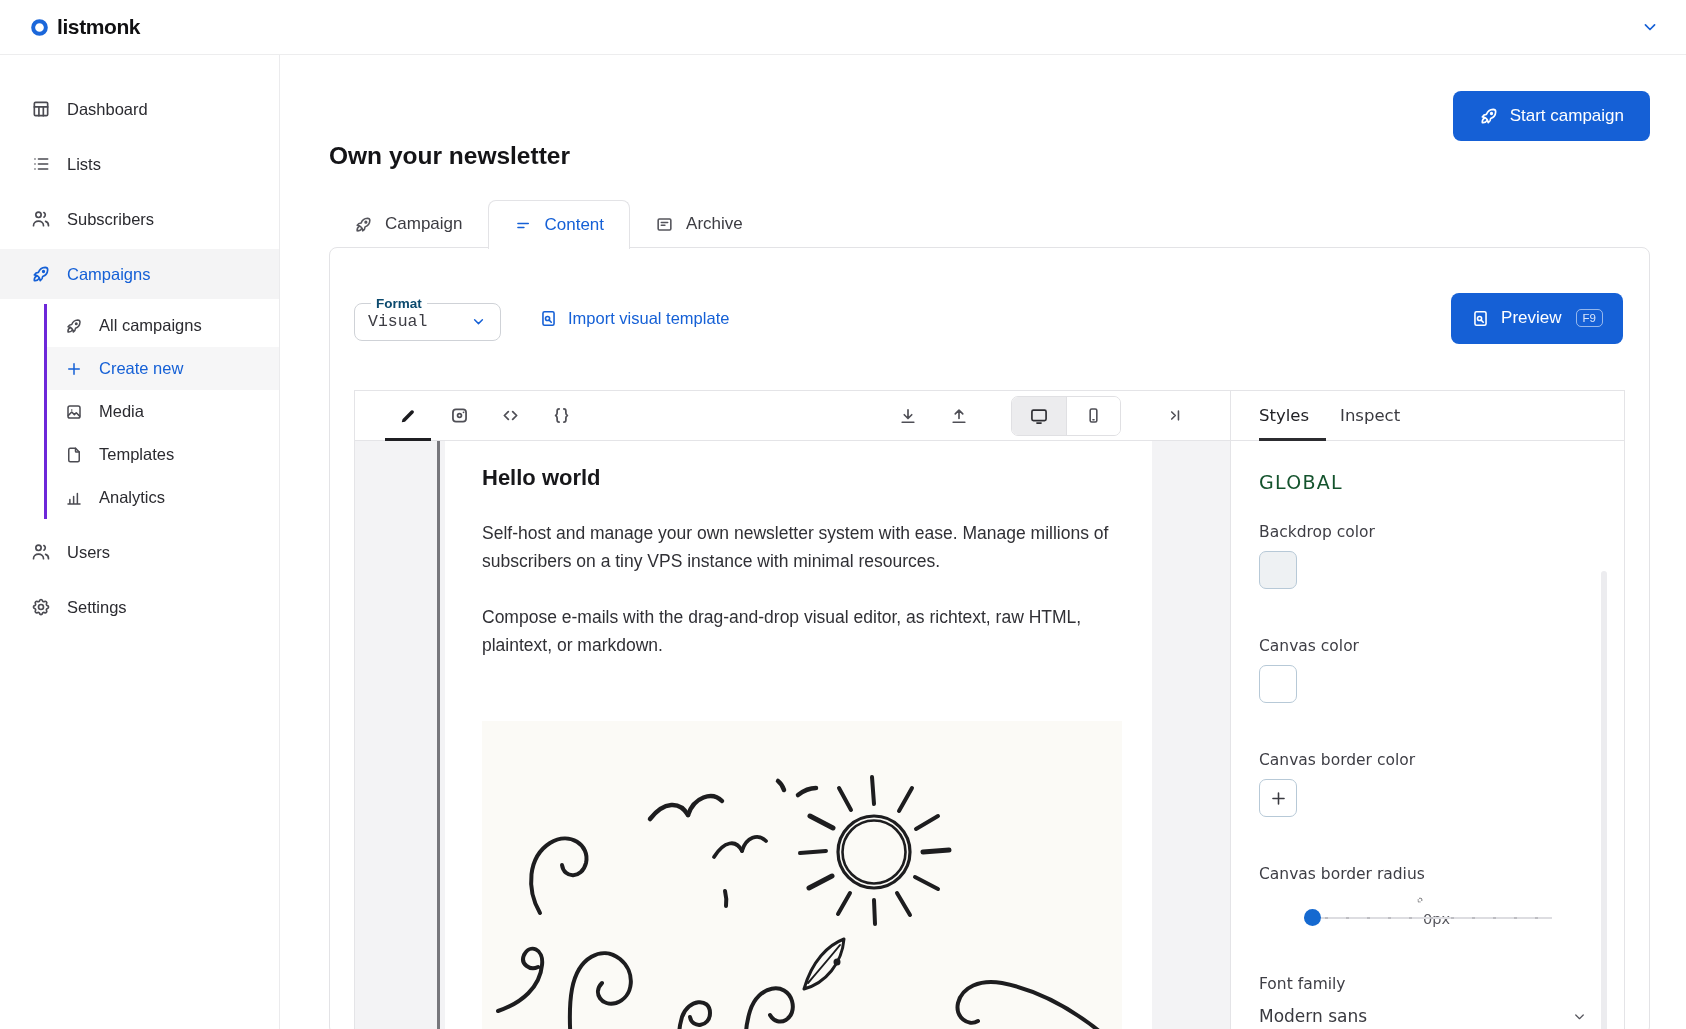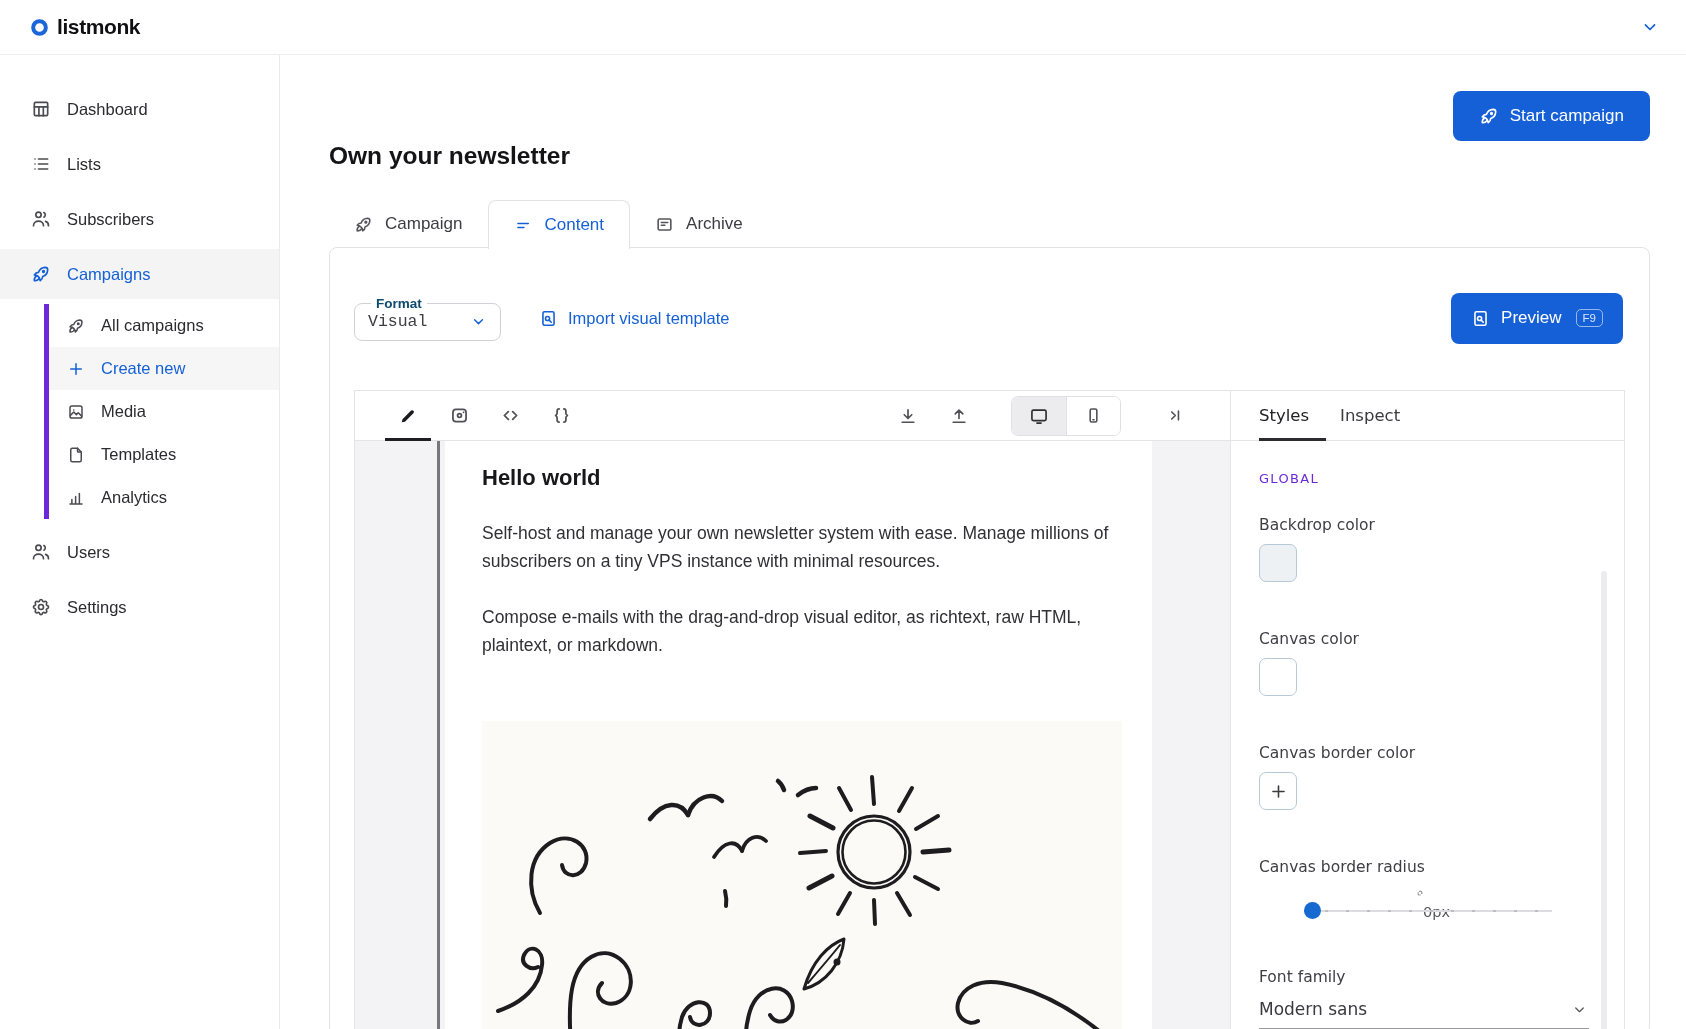--- a/index.html
+++ b/index.html
@@ -16,21 +16,21 @@
   .topbar-right { margin-left:auto; color:#1560d6; }
 
   
   .sidebar { position:absolute; left:0; top:55px; width:280px; bottom:0; background:#fff;
     border-right:1px solid #ebebed; padding-top:29px; z-index:5; }
   .nav-item { height:50px; margin-bottom:5px; display:flex; align-items:center; gap:16px;
     padding-left:31px; font-size:16.5px; color:#2b2b30; cursor:pointer; }
   .nav-item .nicon { color:#4b4b52; }
   .nav-item.active { background:#f4f4f5; color:#1560d6; }
   .nav-item.active .nicon { color:#1560d6; }
-  .subnav { margin:4px 0 8px 44px; border-left:5px solid #6d28d9; }
+  .subnav { margin:4px 0 8px 44px; border-left:3px solid #6d28d9; }
   .subnav .nav-item { height:43px; margin-bottom:0; padding-left:18px; font-size:16.5px; }
   .subnav .nav-item.active { background:#f6f6f7; }
 
   
   .main { position:absolute; left:280px; top:55px; right:0; bottom:0; background:#fff; }
   .meta-row { position:absolute; left:49px; top:36px; display:flex; align-items:center; gap:14px; }
   .pill { background:#e7e7e9; border-radius:16px; padding:5px 17px; font-size:15px; color:#4d4d52; }
   .meta-muted { font-size:13px; color:#b3b3b8; letter-spacing:.2px; }
   .page-title { position:absolute; left:49px; top:87px; font-size:24.5px; font-weight:700; color:#141417; }
   .start-btn { position:absolute; right:36px; top:36px; height:50px; padding:0 26px; background:#1560d6;
@@ -86,21 +86,21 @@
 
   
   .styles-col { width:393px; flex:none; display:flex; flex-direction:column; background:#fff;
     font-family:"DejaVu Sans", sans-serif; position:relative; }
   .styles-header { height:50px; flex:none; border-bottom:1px solid #e4e4e7; display:flex; align-items:center;
     padding-left:28px; position:relative; }
   .stab { font-size:16.5px; color:#222226; margin-right:31px; cursor:pointer; }
   .stab.inactive { color:#3a3a40; }
   .stab-underline { position:absolute; left:28px; bottom:-1px; width:67px; height:3px; background:#2c2c30; }
   .styles-body { flex:1; padding:30px 28px 0; position:relative; }
-  .sec-title { font-size:13px; color:#6d28d9; letter-spacing:1.3px; }
+  .sec-title { font-size:19px; color:#14532d; letter-spacing:1.3px; }
   .field-label { font-size:15.5px; color:#3e3e45; margin-top:48px; }
   .swatch { width:38px; height:38px; border:1px solid #b7c9d7; border-radius:7px; margin-top:10px;
     background:#fff; display:flex; align-items:center; justify-content:center; color:#3a3a40; cursor:pointer; }
   .swatch.backdrop { background:#eef1f3; }
   .slider-row { display:flex; align-items:center; margin-top:14px; height:30px;flex-direction:column; }
   .radius-icon { color:#2d2d31; margin-right:16px; }
   .slider { position:relative; width:248px; height:30px; cursor:pointer; }
   .slider-track { position:absolute; left:0; right:0; top:14px; height:2px;
     background:repeating-linear-gradient(90deg,#bdbdc2 0 3px,#dddde1 3px 21px); }
   .slider-knob { position:absolute; left:0; top:6px; width:17px; height:17px; border-radius:50%;

